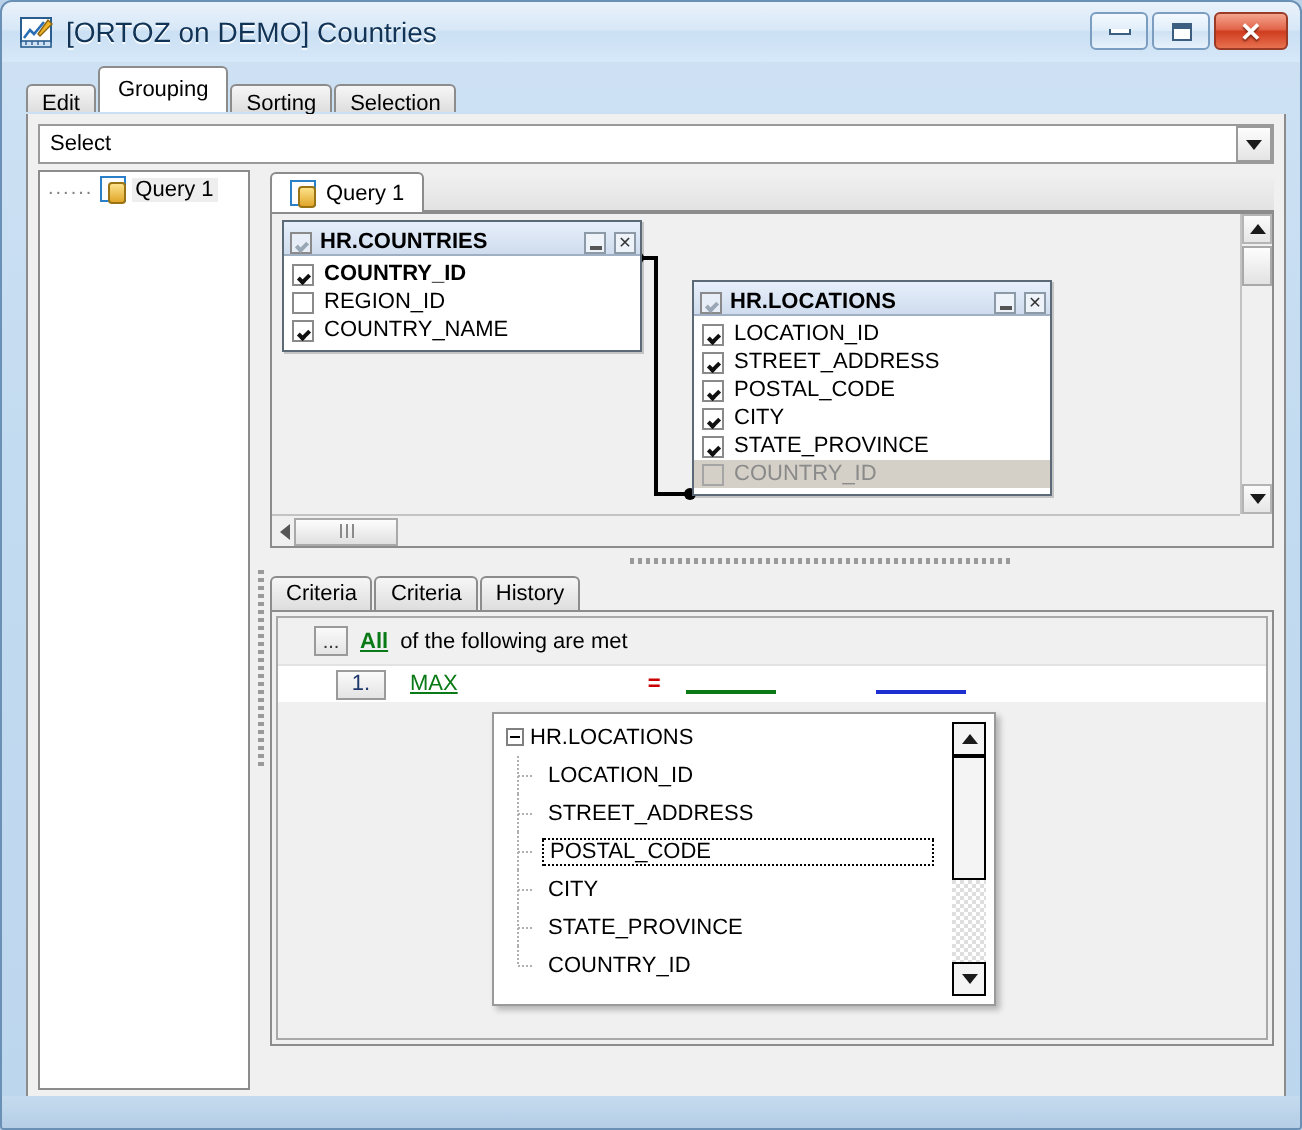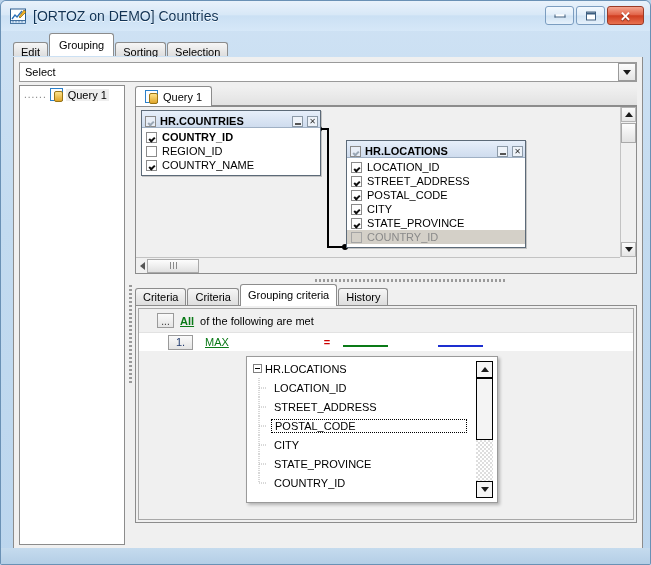--- a/index.html
+++ b/index.html
@@ -476,21 +476,20 @@
           <div class="corner"></div>
         </div>
 
         <div class="hsplit">
             <span class="grip"></span>
           </div>
 
         <div class="btabs">
           <div class="btab"><span>Criteria</span></div>
           <div class="btab"><span>Criteria</span></div>
-          <div class="btab active"><span>Grouping criteria</span></div>
           <div class="btab"><span>History</span></div>
         </div>
 
         <div class="criteriapane">
           <div class="criteria-inner">
 
             <div class="allrow">
               <span class="ellipsisbtn">...</span>
               <span class="lnk-all">All</span>
               <span class="txt">of the following are met</span>

